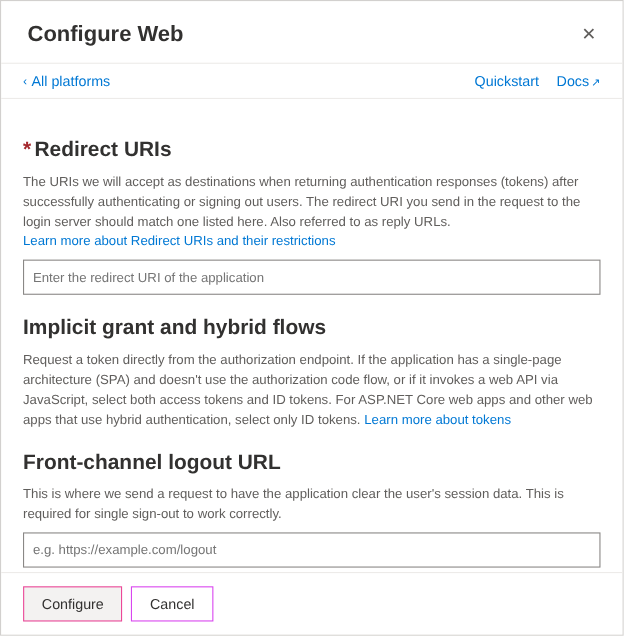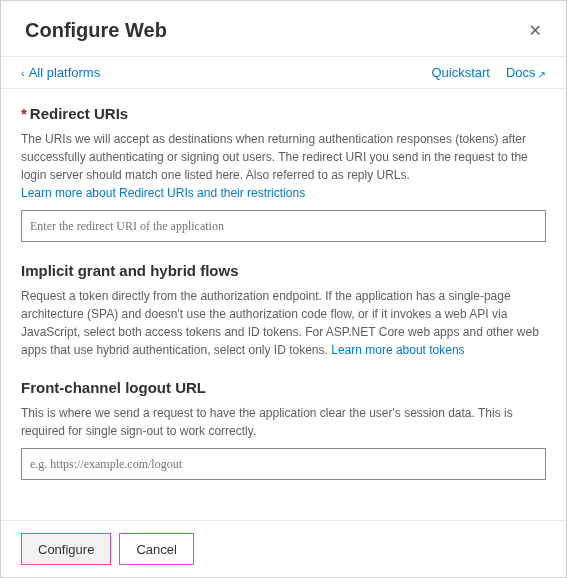--- a/index.html
+++ b/index.html
@@ -93,24 +93,25 @@
     .content-area::-webkit-scrollbar-track {
       background: #f3f2f1;
     }
     .content-area::-webkit-scrollbar-thumb {
       background: #c8c6c4;
     }
     .section {
       margin-bottom: 20px;
     }
     .section-title {
-      font-size: 15px;
+      font-size: 19px;
       font-weight: 600;
       color: #323130;
       margin-bottom: 8px;
+      margin-top: 20px;
     }
     .required-star {
       color: #a4262c;
       margin-right: 3px;
     }
     .section-desc {
       font-size: 12px;
       color: #605e5c;
       line-height: 1.5;
       margin-bottom: 8px;
@@ -122,21 +123,20 @@
     }
     .text-input {
       width: 100%;
       height: 32px;
       border: 1px solid #8a8886;
       padding: 4px 8px;
       font-size: 12px;
       color: #605e5c;
       background: #ffffff;
       outline: none;
-      font-family: Liberation Serif, serif;
     }
     .dialog-footer {
       display: flex;
       align-items: center;
       padding: 12px 20px;
       border-top: 1px solid #edebe9;
       gap: 8px;
     }
     .btn-primary {
       height: 32px;

